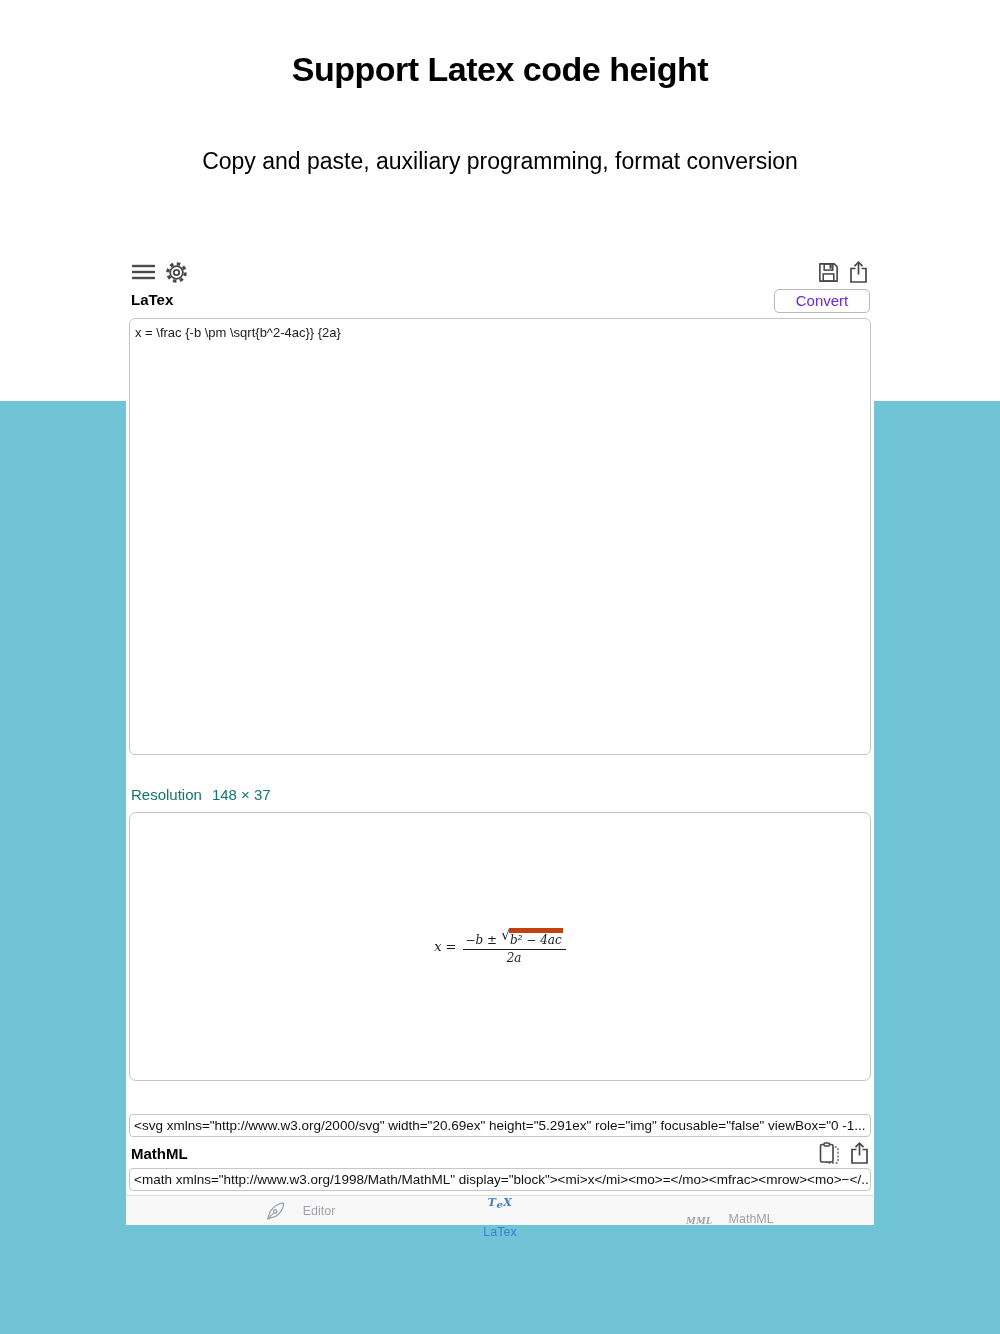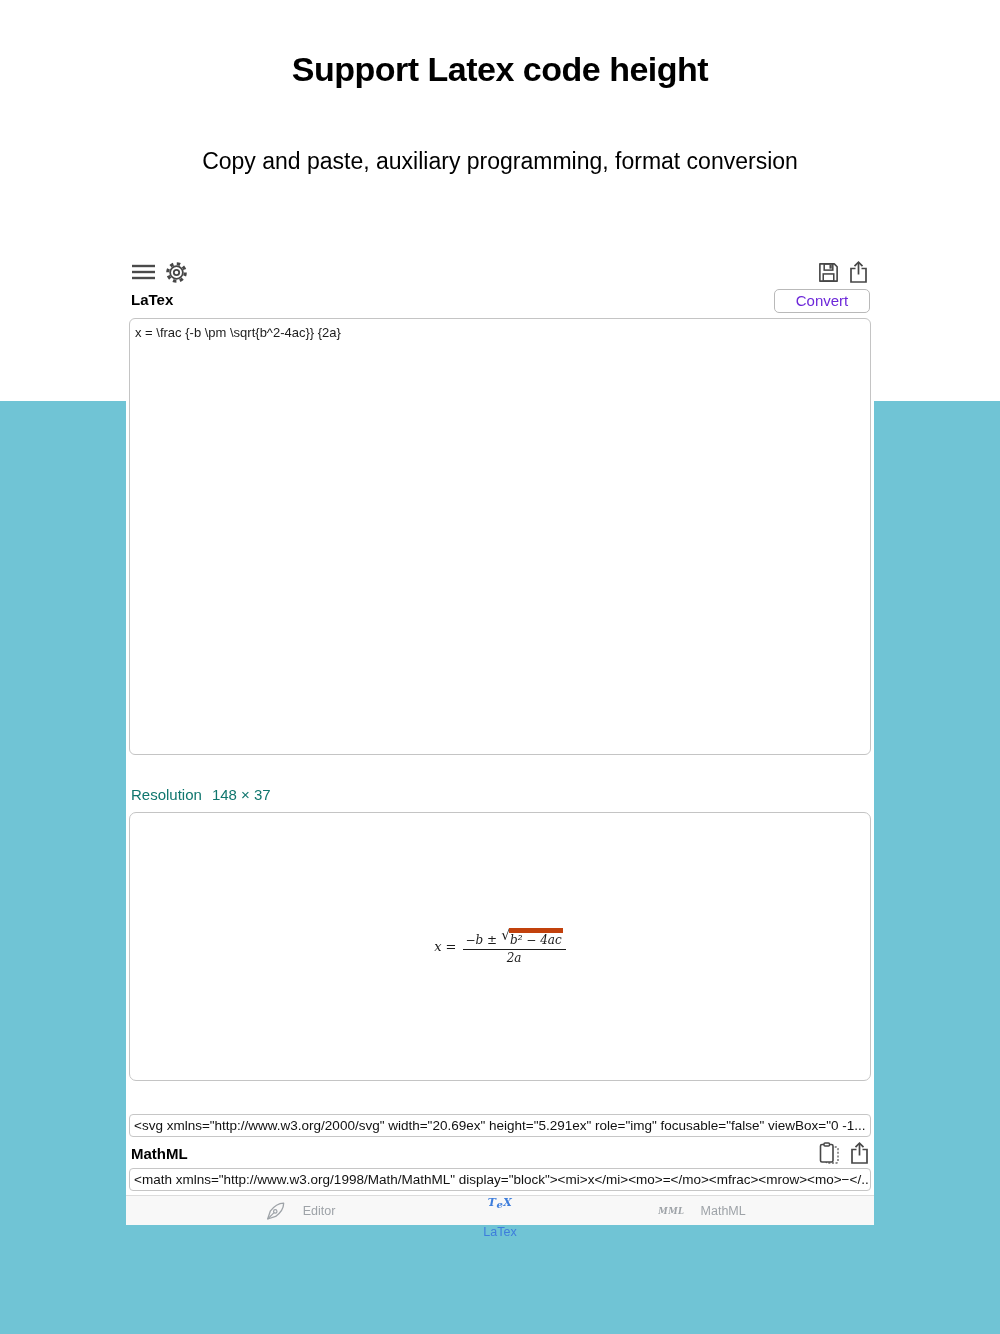--- a/index.html
+++ b/index.html
@@ -91,21 +91,21 @@
     position:absolute; left:0; top:975px; width:748px; height:30px;
     background:#f8f8f8; border-top:1px solid #dcdcdc;
   }
   .tab {
     position:absolute; top:0; height:30px; transform:translateX(-50%);
     display:flex; align-items:center; gap:16px; cursor:pointer;
     color:#9ea3a8; font-size:12.5px;
   }
   .tab-editor { left:174px; }
   .tab-latex  { left:374px; }
-  .tab-mathml { left:576px; }
+  .tab-mathml { left:604px;align-items:flex-end; }
   .tab.active { color:#3d7ddc;flex-direction:column; }
   .logo-text { font-family:"DejaVu Serif", serif; font-style:italic; font-weight:bold; }
   .tex-logo { font-size:11px; letter-spacing:0.5px; }
   .tex-logo .tex-e { display:inline-block; transform:translateY(2px); font-size:10px; }
   .mml-logo { font-size:8.5px; color:#9ea3a8; letter-spacing:0.5px; }
   svg.ic { display:block; }
 </style>
 </head>
 <body>
 

